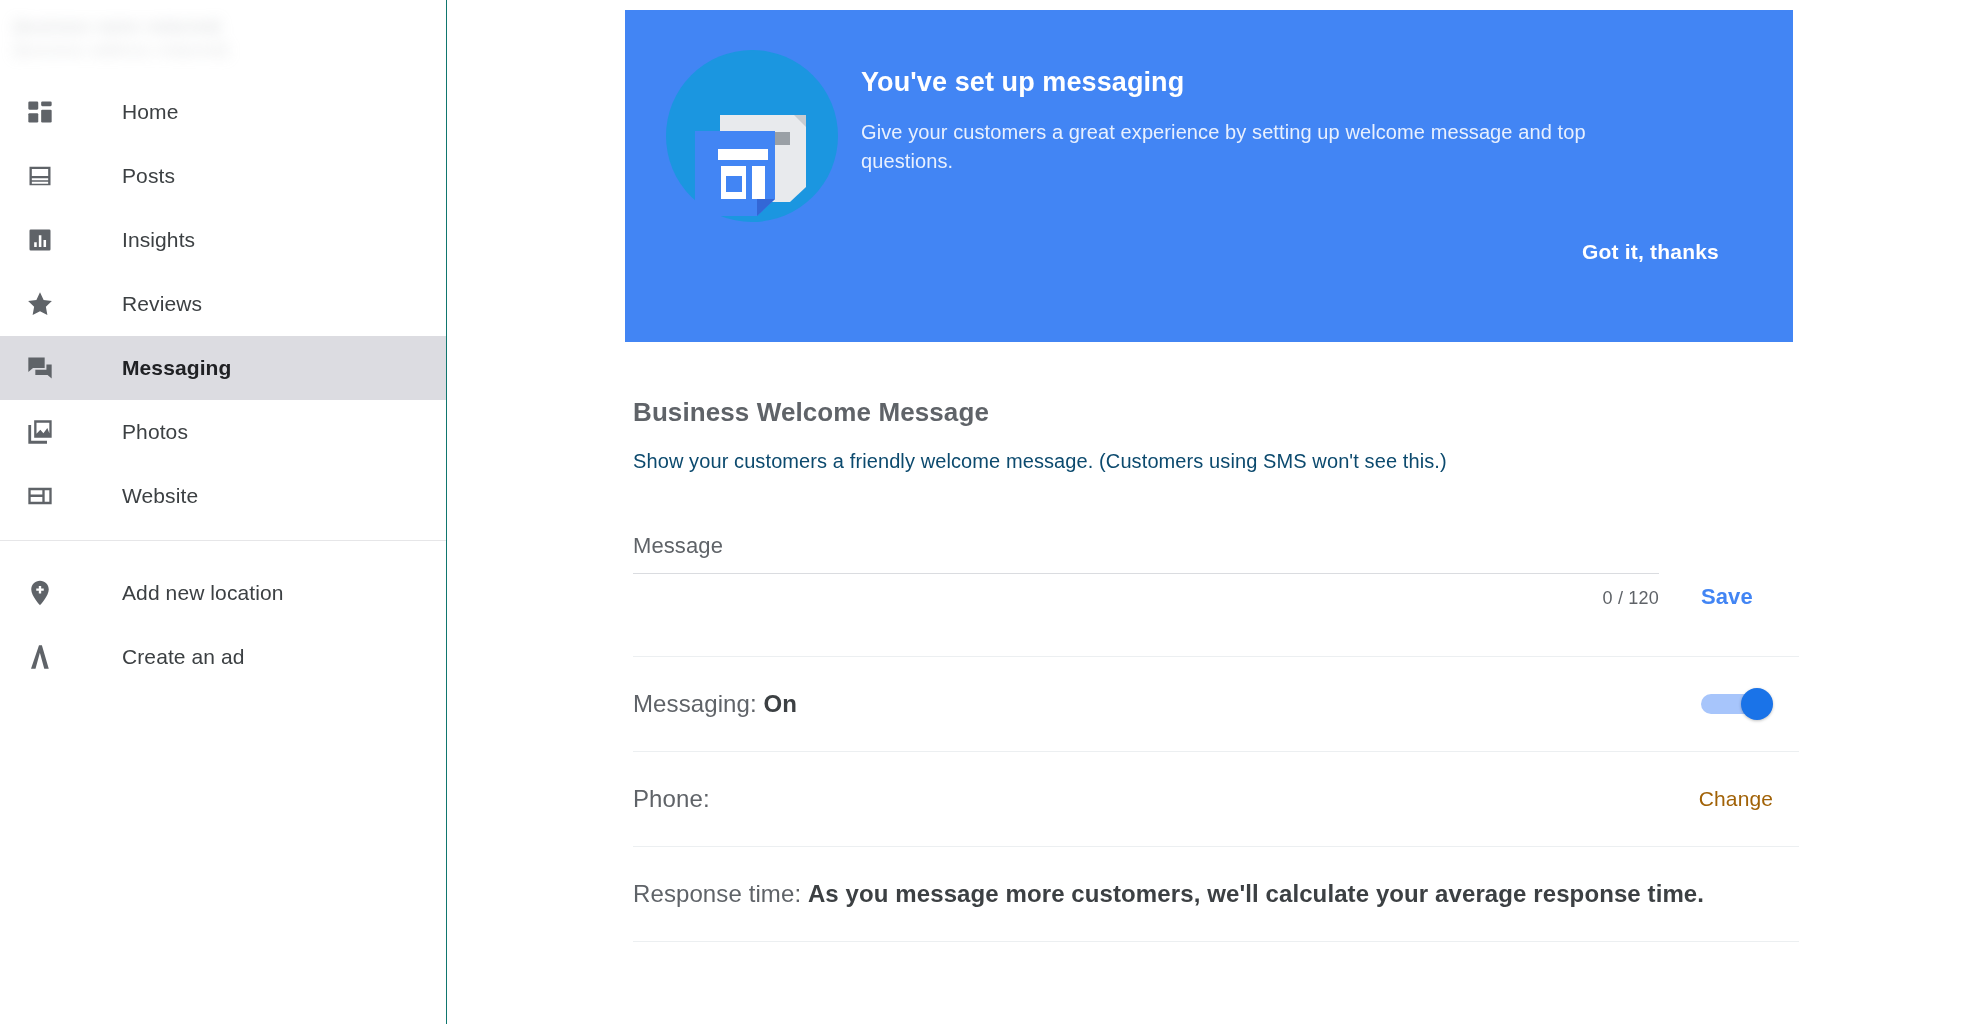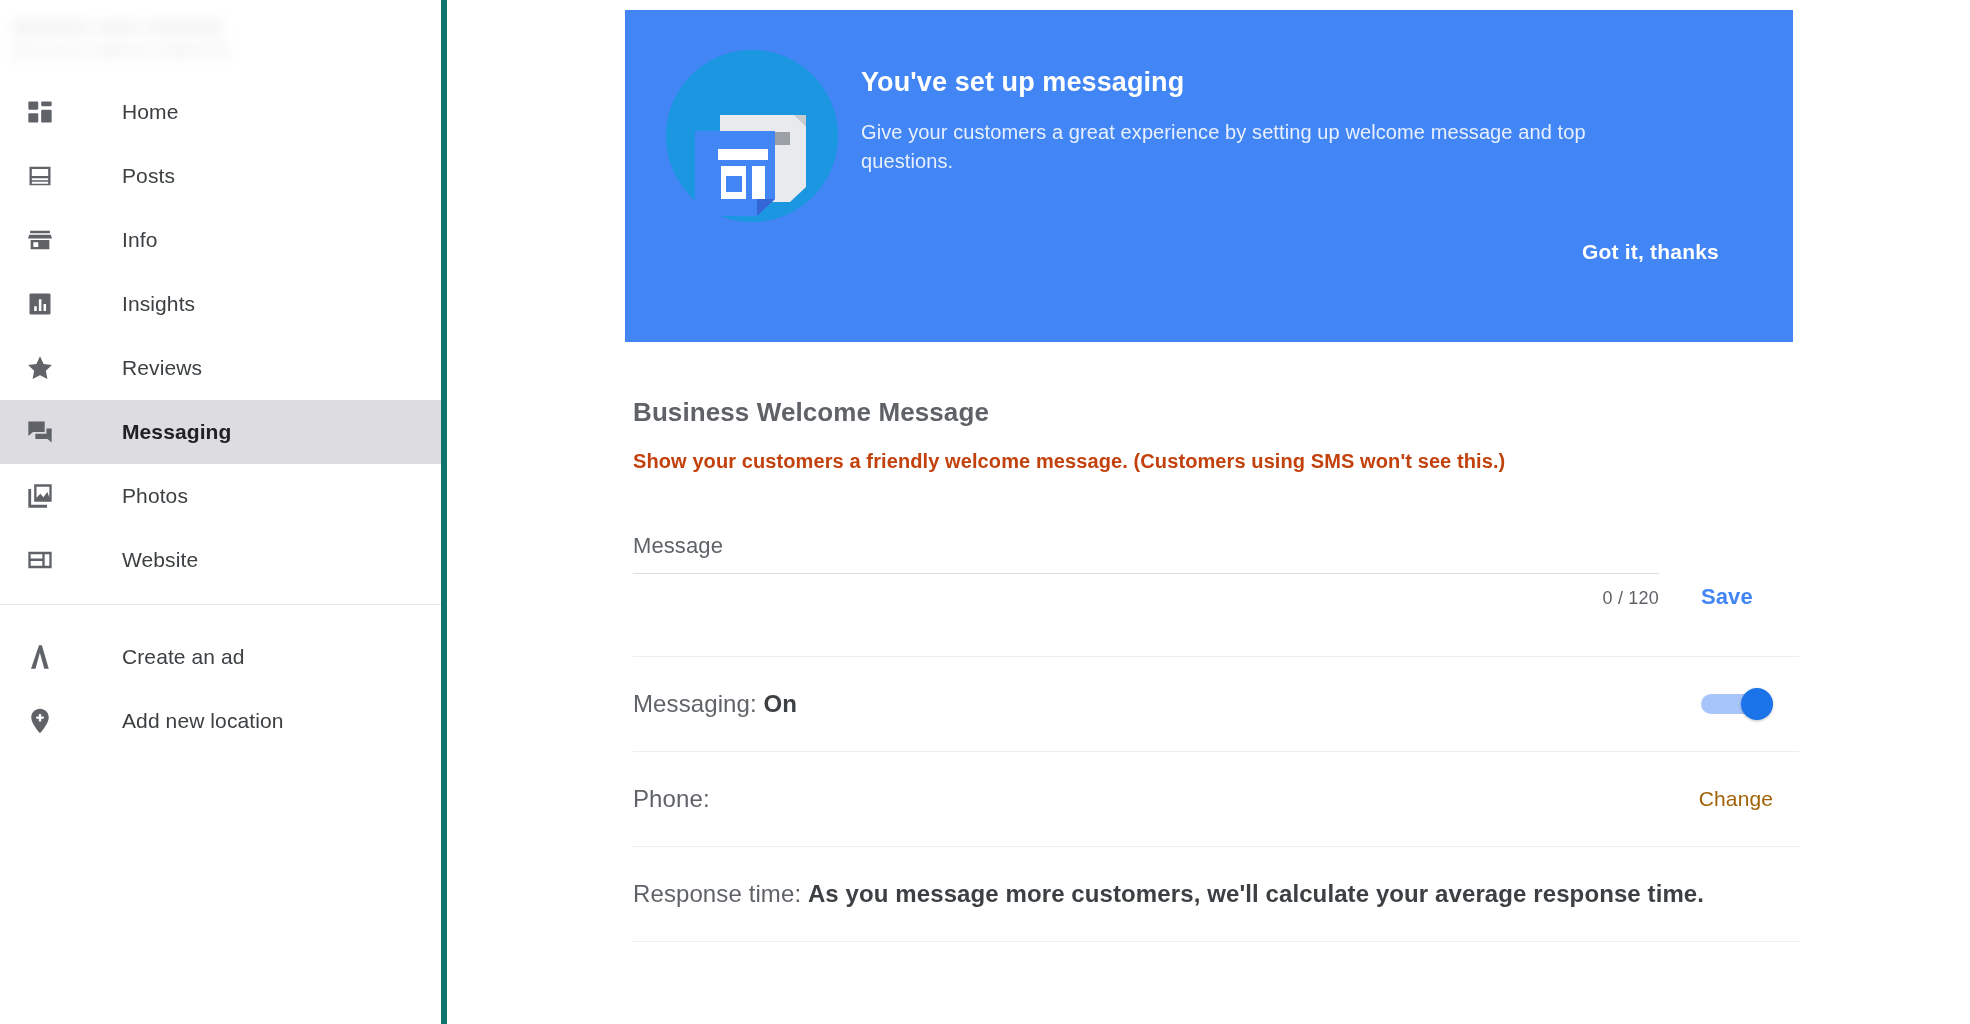--- a/index.html
+++ b/index.html
@@ -19,21 +19,21 @@
     background: #ffffff;
   }
 
   
   #sidebar {
     position: relative;
     width: 447px;
     height: 1024px;
     flex: 0 0 447px;
     background: #ffffff;
-    border-right: 6px solid #0f766e;
+    border-right: 1px solid #0f766e;
   }
   .biz-header {
     padding: 14px 0 0 14px;
     height: 72px;
   }
   .biz-blur {
     filter: blur(7px);
     opacity: .5;
     user-select: none;
   }
@@ -154,23 +154,22 @@
   }
   .sec-title {
     font-size: 26px;
     font-weight: 700;
     color: #5f6368;
     letter-spacing: .1px;
   }
   .sec-sub {
     margin-top: 22px;
     font-size: 20px;
-    color: #c2410c;
-    letter-spacing: .1px;
-    font-weight: bold;
+    color: #0c4a6e;
+    letter-spacing: .1px;
   }
 
   
   .msg-block {
     margin-top: 60px;
     position: relative;
   }
   .msg-input-col { width: 1026px; }
   .msg-label {
     font-size: 22px;
@@ -288,28 +287,20 @@
 
       <div class="nav-item">
         <span class="nav-ico">
           <svg width="28" height="28" viewBox="0 0 24 24">
               <path d="M3 4h18v16H3V4zm2 2v6h14V6H5zm0 8v1.6h14V14H5zm0 3v1.6h14V17H5z"></path>
             </svg>
         </span>
         <span class="nav-label">Posts</span>
       </div>
 
-      <div class="nav-item">
-        <span class="nav-ico">
-          <svg width="28" height="28" viewBox="0 0 24 24">
-              <path d="M3.5 4h17v2.2h-17V4zm-.8 3.4h18.6l1 3.3H1.7l1-3.3zM4 12h16v8H4v-8zm2.3 1.9v4.2h4.2v-4.2H6.3z"></path>
-            </svg>
-        </span>
-        <span class="nav-label">Info</span>
-      </div>
 
       <div class="nav-item">
         <span class="nav-ico">
           <svg width="28" height="28" viewBox="0 0 24 24">
               <path d="M4 3h16a1 1 0 0 1 1 1v16a1 1 0 0 1-1 1H4a1 1 0 0 1-1-1V4a1 1 0 0 1 1-1zm3 11v4h2.2v-4H7zm4-6v10h2.2V8H11zm4 4v6h2.2v-6H15z" fill-rule="evenodd"></path>
             </svg>
         </span>
         <span class="nav-label">Insights</span>
       </div>
 
@@ -354,33 +345,33 @@
 
     </div>
 
     <div class="nav-divider"></div>
 
     <div class="nav-group">
 
       <div class="nav-item">
         <span class="nav-ico">
           <svg width="30" height="30" viewBox="0 0 24 24">
+              <path d="M12 2.2c-3.9 0-7 3.1-7 7 0 5.2 7 12.6 7 12.6s7-7.4 7-12.6c0-3.9-3.1-7-7-7zm.95 4.1v2.05H15v1.9h-2.05v2.05h-1.9V10.25H9v-1.9h2.05V6.3h1.9z"></path>
+            </svg>
+        </span>
+        <span class="nav-label">Add new location</span>
+      </div>
+
+      <div class="nav-item">
+        <span class="nav-ico">
+          <svg width="30" height="30" viewBox="0 0 24 24">
               <path d="M11.2 2.5h2.3L19 21.3h-3.6L11.9 8.6 8.4 21.3H4.8L11.2 2.5z"></path>
             </svg>
         </span>
         <span class="nav-label">Create an ad</span>
-      </div>
-
-      <div class="nav-item">
-        <span class="nav-ico">
-          <svg width="30" height="30" viewBox="0 0 24 24">
-              <path d="M12 2.2c-3.9 0-7 3.1-7 7 0 5.2 7 12.6 7 12.6s7-7.4 7-12.6c0-3.9-3.1-7-7-7zm.95 4.1v2.05H15v1.9h-2.05v2.05h-1.9V10.25H9v-1.9h2.05V6.3h1.9z"></path>
-            </svg>
-        </span>
-        <span class="nav-label">Add new location</span>
       </div>
 
     </div>
   </nav>
 
   <main id="main">
 
     <section class="banner">
       <div class="banner-top">
         <div class="banner-icon-wrap">

